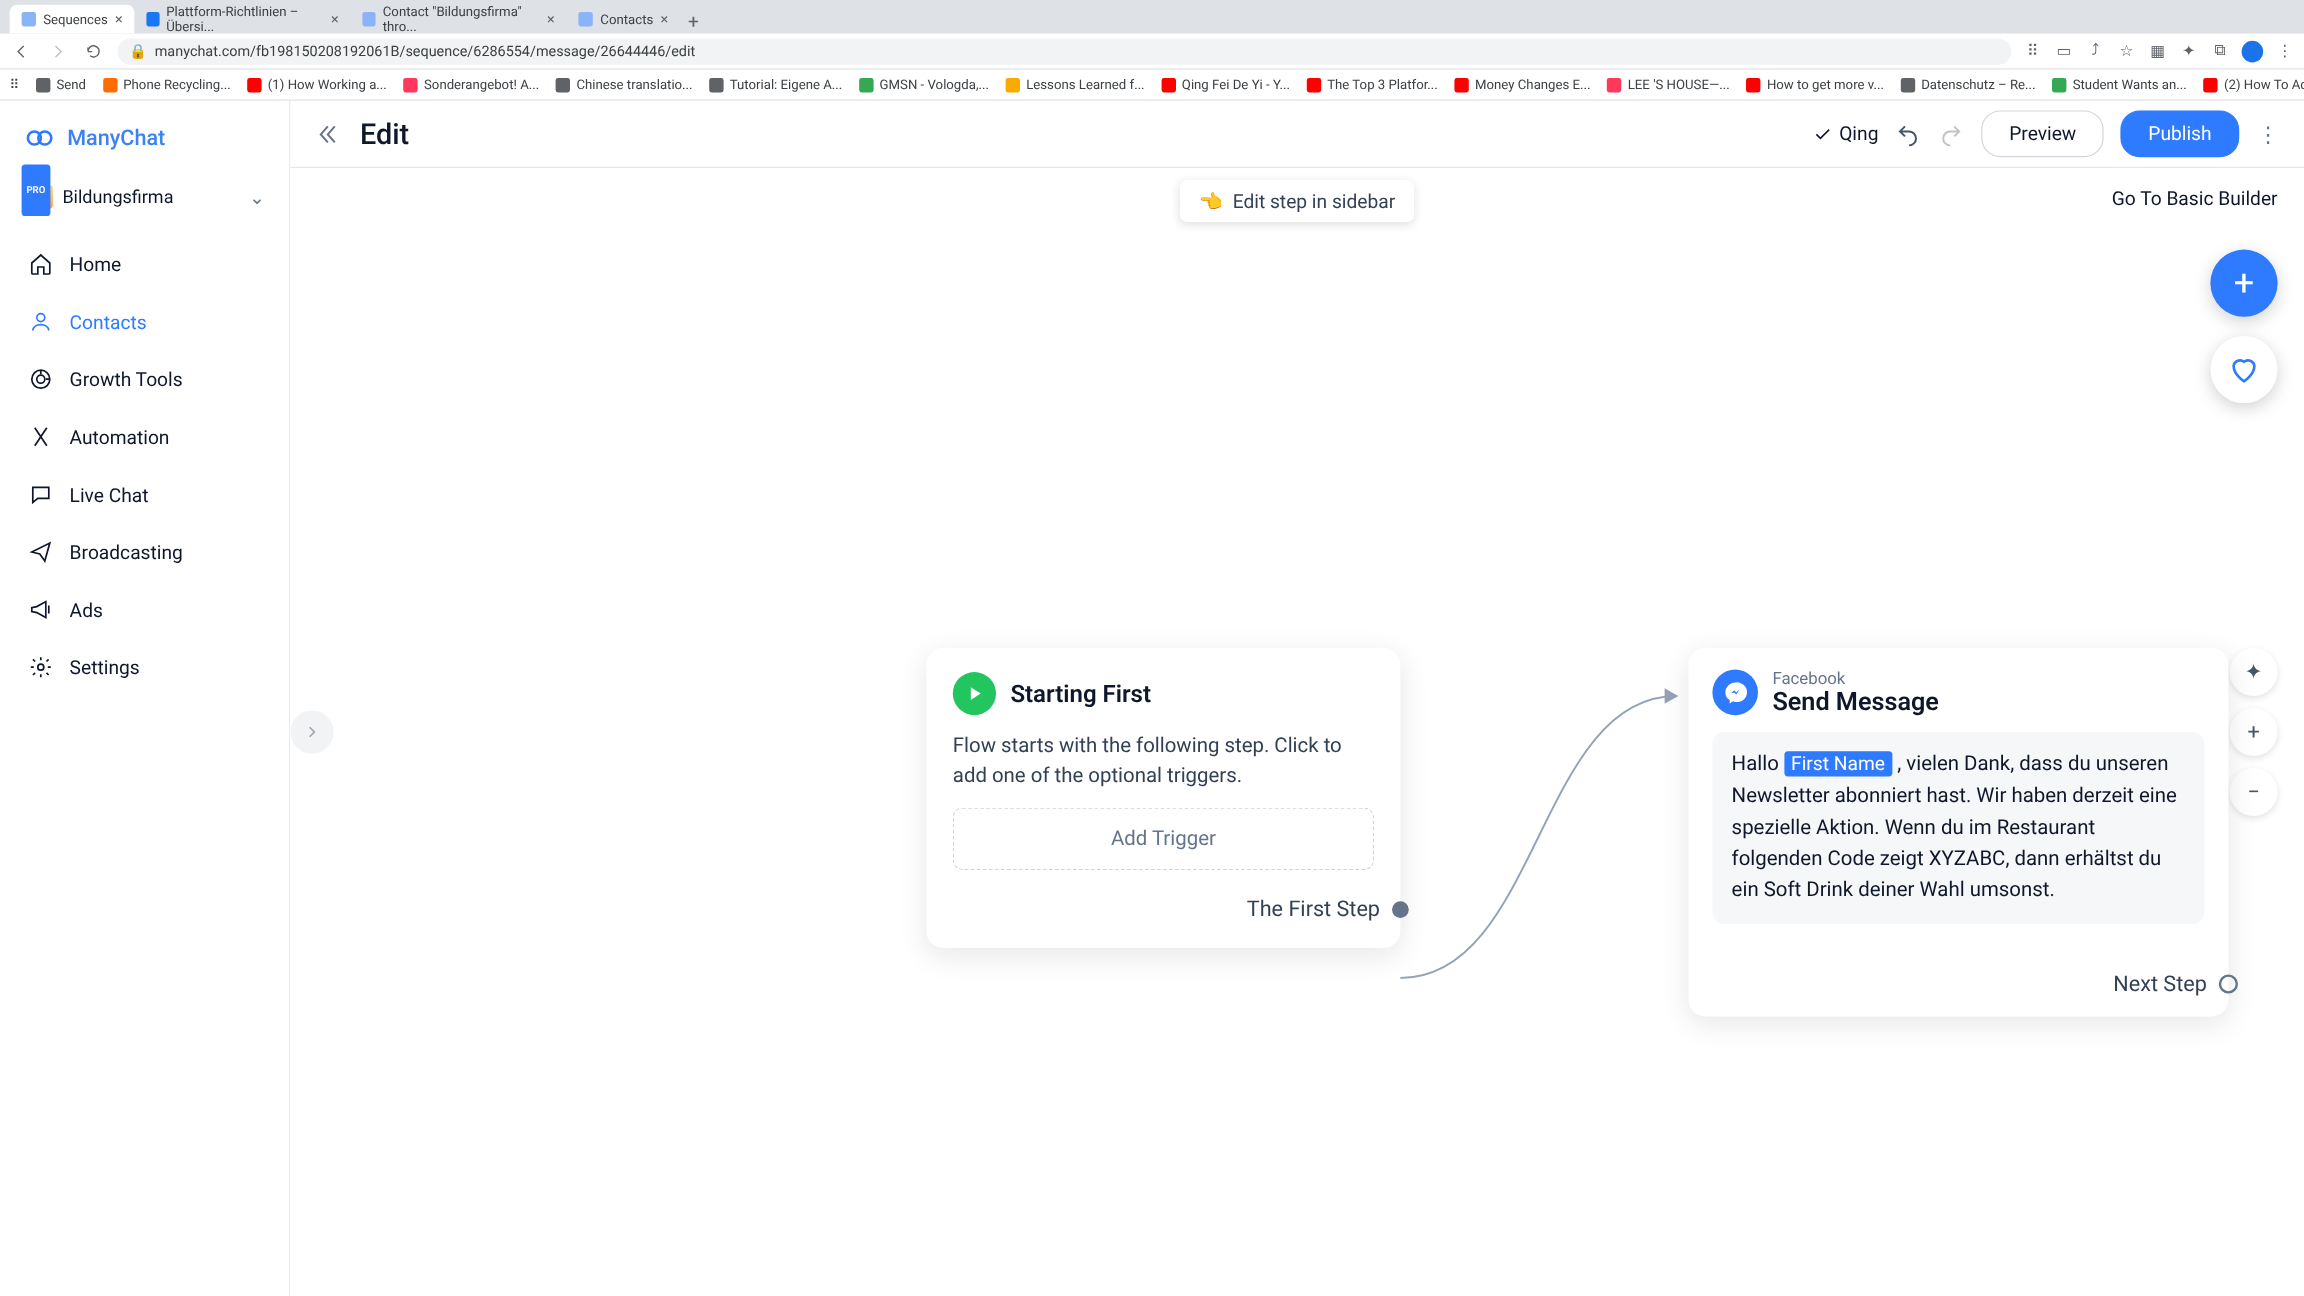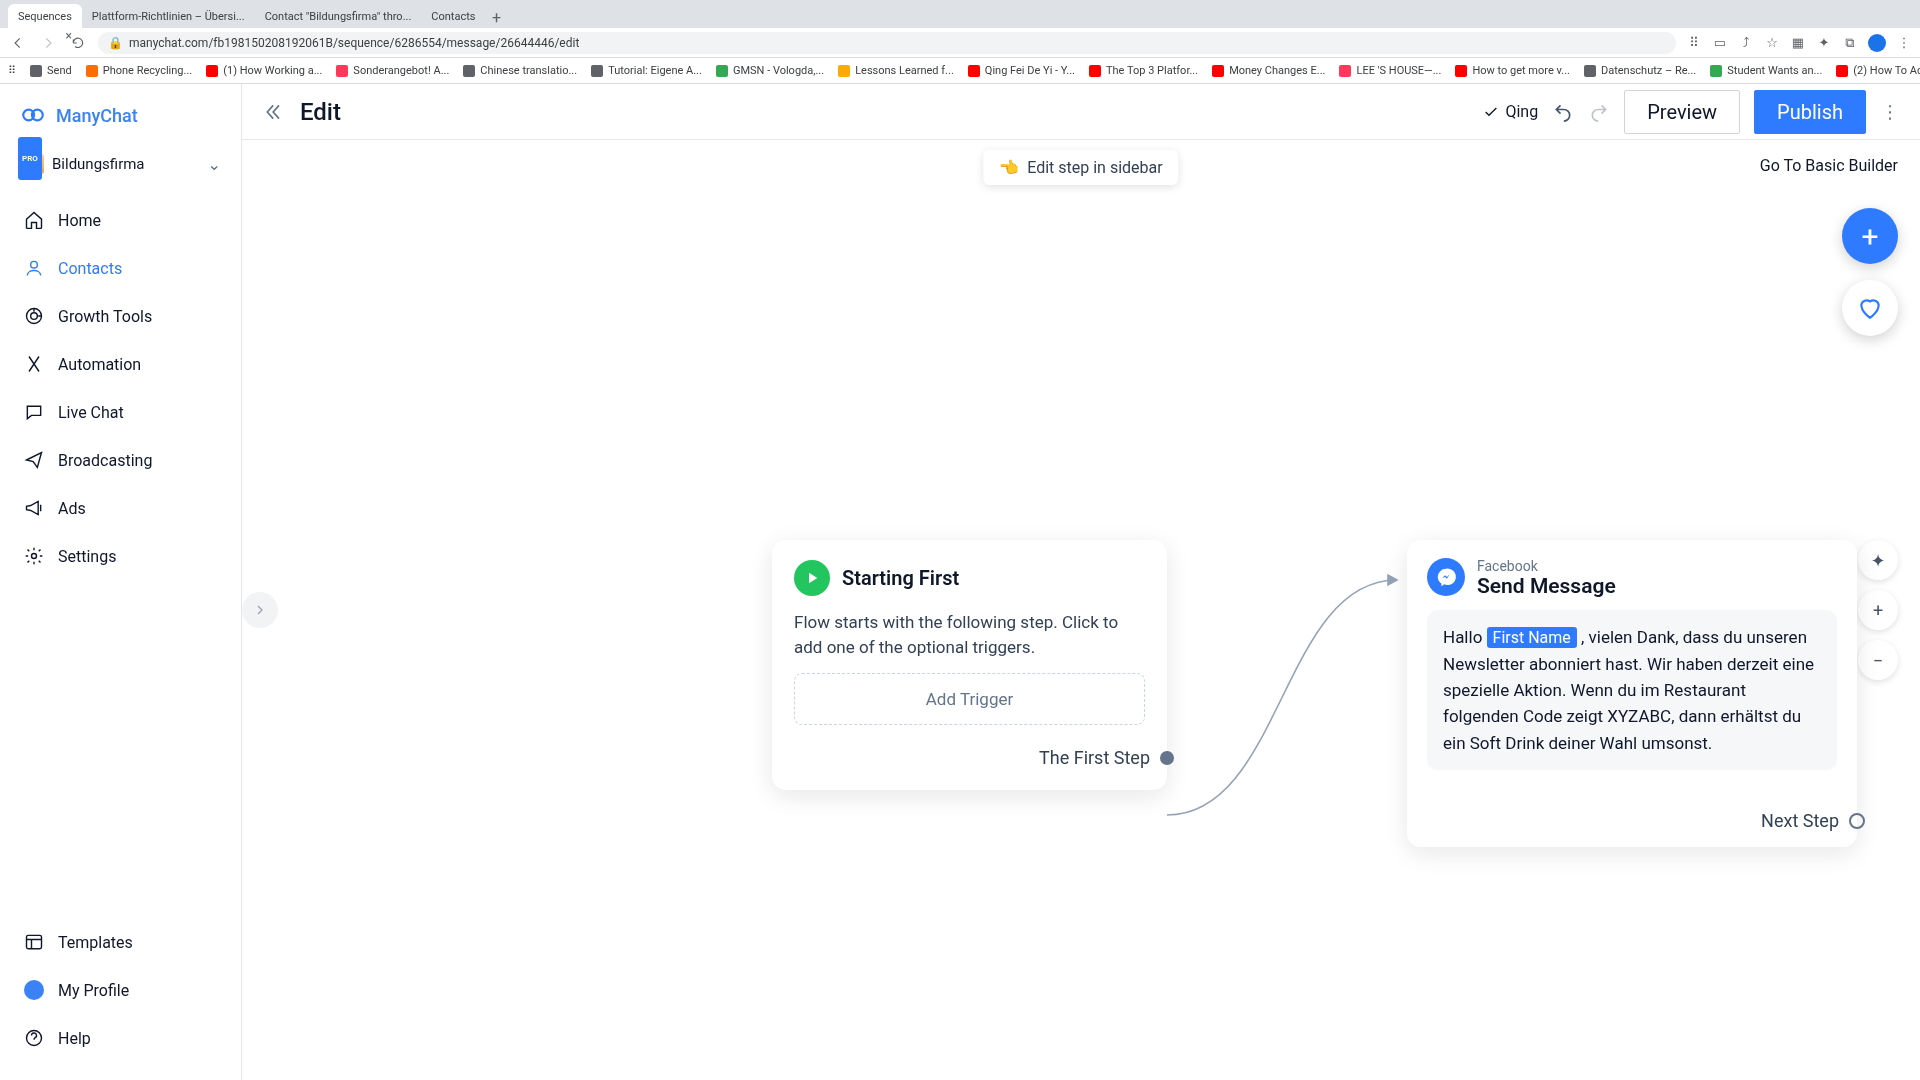--- a/index.html
+++ b/index.html
@@ -1,21 +1,21 @@
 <!DOCTYPE html>
 <html><head>
 <meta charset="utf-8">
 <style>
 * { margin: 0; padding: 0; box-sizing: border-box; font-family: -apple-system, BlinkMacSystemFont, "Segoe UI", Roboto, sans-serif; }
 html, body { width: 1920px; height: 1080px; overflow: hidden; background: #fff; }
 
 
 .browser-chrome { width: 100%; background: #dee1e6; }
 .tab-strip { height: 28px; display: flex; align-items: flex-end; padding: 0 8px; gap: 0; background:#dee1e6; }
-.tab { height: 24px; display: flex; align-items: center; gap: 6px; padding: 0 10px; font-size: 11px; color:#3c4043; max-width:180px; border-radius:6px 6px 0 0;flex-direction:column; }
+.tab { height: 24px; display: flex; align-items: center; gap: 6px; padding: 0 10px; font-size: 11px; color:#3c4043; max-width:180px; border-radius:6px 6px 0 0; }
 .tab.active { background: #fff; }
 .tab .favicon { width: 12px; height: 12px; border-radius: 2px; }
 .tab .close { margin-left: auto; font-size: 12px; color:#5f6368; }
 .new-tab { width:22px; height:22px; display:flex; align-items:center; justify-content:center; color:#5f6368; font-size:16px; }
 
 .addr-bar { height: 30px; background:#fff; border-bottom:1px solid #dadce0; display:flex; align-items:center; padding:0 8px; gap:10px; }
 .nav-btn { width:20px; height:20px; display:flex; align-items:center; justify-content:center; color:#5f6368; }
 .nav-btn svg { width:14px; height:14px; }
 .url-field { flex:1; height:22px; background:#f1f3f4; border-radius:11px; display:flex; align-items:center; padding:0 10px; gap:6px; font-size:12px; color:#3c4043; }
 .url-field .lock { color:#5f6368; }
@@ -51,21 +51,21 @@
 
 .main { flex:1; display:flex; flex-direction:column; background:#fff; position:relative; }
 .topbar { height:56px; border-bottom:1px solid #e5e7eb; display:flex; align-items:center; padding:0 20px; gap:14px; }
 .topbar .back { width:24px; height:24px; color:#64748b; display:flex; align-items:center; justify-content:center; }
 .topbar .title { font-size:24px; font-weight:500; color:#0f172a; }
 .topbar .spacer { flex:1; }
 .saved { display:flex; align-items:center; gap:6px; color:#0f172a; font-size:16px; }
 .saved svg { width:16px; height:16px; stroke:#0f172a; }
 .undo, .redo { width:22px; height:22px; color:#64748b; display:flex; align-items:center; justify-content:center; }
 .redo { opacity:.35; }
-.btn { border:1px solid #d1d5db; background:#fff; padding:9px 22px; border-radius:2px; font-size:20px; color:#0f172a; }
+.btn { border:1px solid #d1d5db; background:#fff; padding:9px 22px; border-radius:16px; font-size:16px; color:#0f172a; }
 .btn.primary { background:#2f7bff; color:#fff; border-color:#2f7bff; }
 .kebab { width:20px; display:flex; align-items:center; justify-content:center; color:#64748b; font-size:18px; }
 
 .canvas { flex:1; position:relative; background:#fff; overflow:hidden; }
 .edit-pill { position:absolute; top:10px; left:50%; transform:translateX(-50%); background:#fff; padding:8px 16px; border-radius:6px; box-shadow:0 2px 8px rgba(0,0,0,.12); font-size:16px; color:#334155; display:flex; gap:8px; align-items:center; }
 .basic-btn { position:absolute; top:10px; right:14px; font-size:16px; color:#0f172a; padding:6px 8px; }
 .fab { position:absolute; right:22px; width:56px; height:56px; border-radius:50%; display:flex; align-items:center; justify-content:center; box-shadow:0 4px 14px rgba(0,0,0,.18); }
 .fab.add { top:68px; background:#2f7bff; color:#fff; font-size:30px; }
 .fab.heart { top:140px; background:#fff; color:#2f7bff; }
 .tool-col { position:absolute; right:22px; top:50%; transform:translateY(-50%); display:flex; flex-direction:column; gap:10px; }
@@ -315,44 +315,20 @@
         <span class="nicon">
             <svg viewBox="0 0 24 24">
               <circle cx="12" cy="12" r="3"></circle>
               <path d="M12 2v3M12 19v3M4.2 4.2l2.1 2.1M17.7 17.7l2.1 2.1M2 12h3M19 12h3M4.2 19.8l2.1-2.1M17.7 6.3l2.1-2.1"></path>
             </svg>
           </span>
         <span>Settings</span>
       </div>
     </nav>
 
-    <div class="sidebar-bottom">
-      <div class="nav-item">
-        <span class="nicon">
-            <svg viewBox="0 0 24 24">
-              <rect x="3" y="4" width="18" height="16" rx="2"></rect>
-              <path d="M3 9h18M9 9v11"></path>
-            </svg>
-          </span>
-        <span>Templates</span>
-      </div>
-      <div class="nav-item">
-        <span class="avatar"></span>
-        <span>My Profile</span>
-      </div>
-      <div class="nav-item">
-        <span class="nicon">
-            <svg viewBox="0 0 24 24">
-              <circle cx="12" cy="12" r="9"></circle>
-              <path d="M9 9a3 3 0 1 1 4 2.8c-.9.5-1 1.2-1 2.2M12 17h.01"></path>
-            </svg>
-          </span>
-        <span>Help</span>
-      </div>
-    </div>
   </aside>
 
   <main class="main">
     <div class="topbar">
       <span class="back">
         <svg viewBox="0 0 24 24" width="20" height="20">
             <path d="M11 4l-7 8 7 8M18 4l-7 8 7 8" stroke="#64748b" fill="none" stroke-width="2"></path>
           </svg>
       </span>
       <span class="title">Edit</span>

